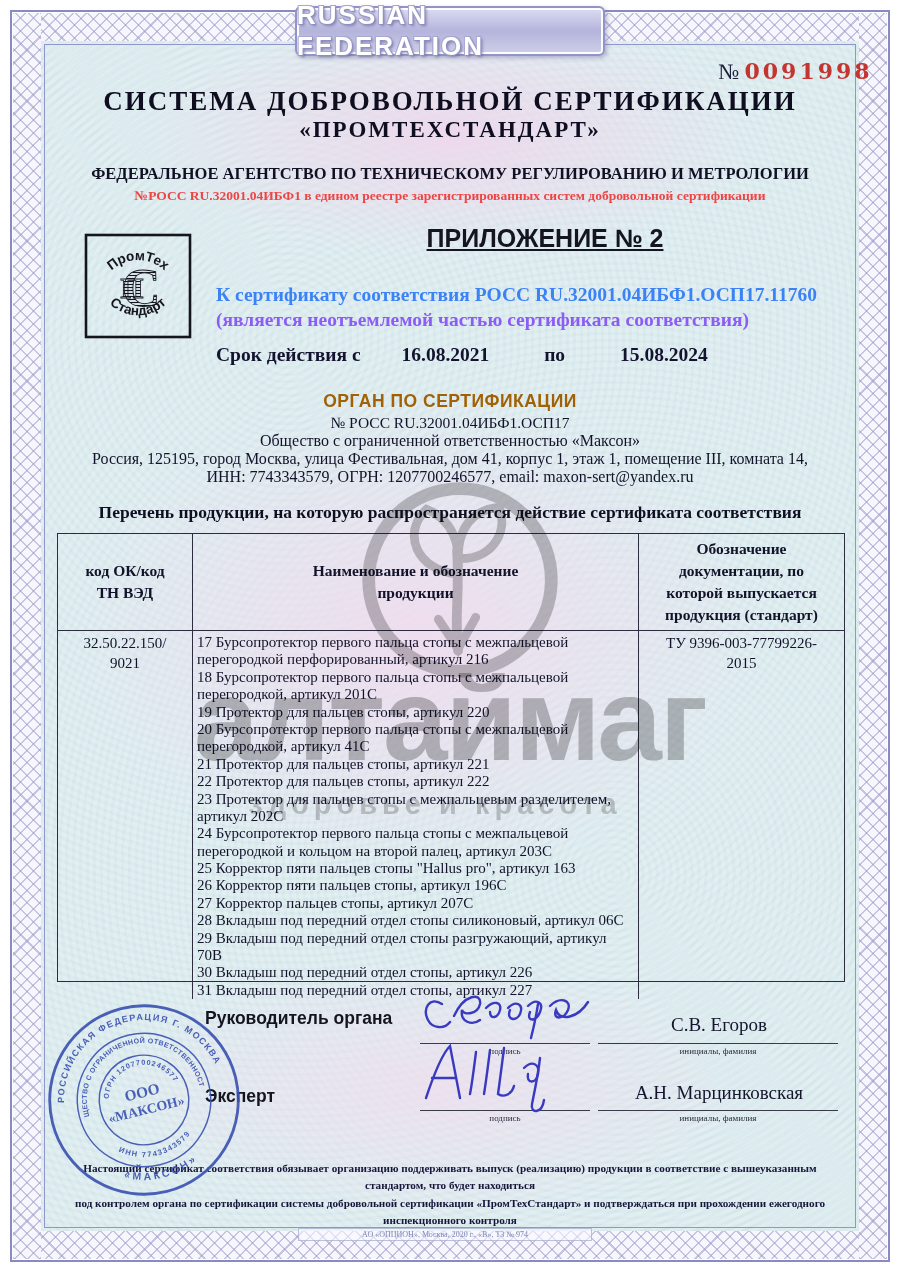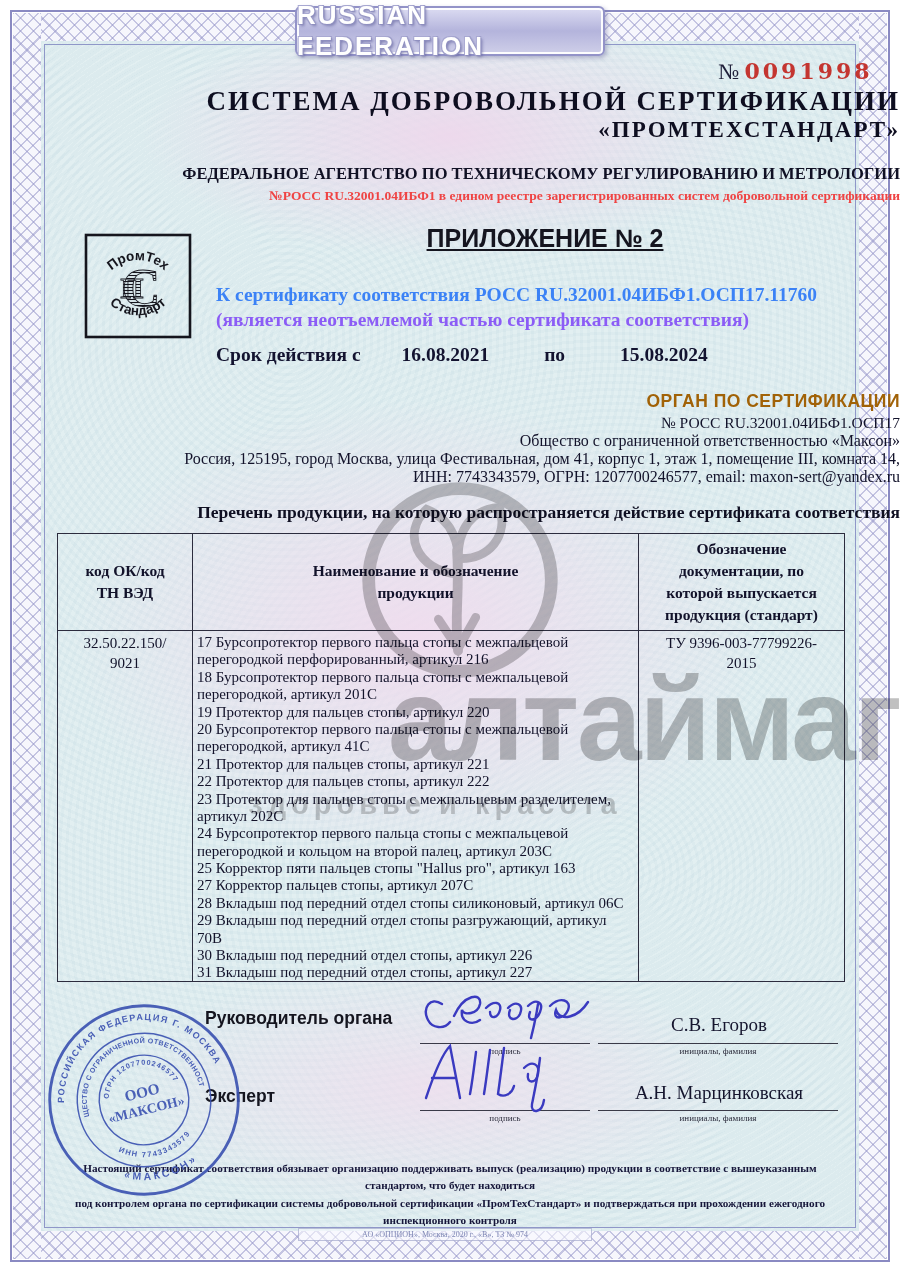--- a/index.html
+++ b/index.html
@@ -1,21 +1,21 @@
 <!DOCTYPE html>
 <html><head>
 <meta charset="utf-8">
 <style>
   html,body{margin:0;padding:0;background:#fff;}
   .page{position:relative;width:900px;height:1272px;background:#fff;overflow:hidden;
         font-family:"Liberation Serif","DejaVu Serif",serif;color:#12122a;}
   .abs{position:absolute;}
   .sans{font-family:"Liberation Sans","DejaVu Sans",sans-serif;}
   .preline{white-space:pre-line;}
-  .ctr{left:0;right:0;text-align:right;}
+  .ctr{left:0;right:0;text-align:center;}
 
   
   .outer-border{position:absolute;inset:10px;border:2px solid #8a8ac2;}
   .zz{position:absolute;background:
       repeating-linear-gradient(45deg, rgba(148,148,200,.5) 0 1.5px, transparent 1.5px 9px),
       repeating-linear-gradient(-45deg, rgba(148,148,200,.5) 0 1.5px, transparent 1.5px 9px),
       #f6f6fc;}
   .zz-top{top:13px;left:13px;right:13px;height:28px;}
   .zz-bottom{bottom:13px;left:13px;right:13px;height:28px;}
   .zz-left{top:13px;bottom:13px;left:13px;width:28px;}
@@ -174,20 +174,21 @@
     <div class="cell items-cell">
         <div>17 Бурсопротектор первого пальца стопы с межпальцевой перегородкой перфорированный, артикул 216</div>
         <div>18 Бурсопротектор первого пальца стопы с межпальцевой перегородкой, артикул 201С</div>
         <div>19 Протектор для пальцев стопы, артикул 220</div>
         <div>20 Бурсопротектор первого пальца стопы с межпальцевой перегородкой, артикул 41С</div>
         <div>21 Протектор для пальцев стопы, артикул 221</div>
         <div>22 Протектор для пальцев стопы, артикул 222</div>
         <div>23 Протектор для пальцев стопы с межпальцевым разделителем, артикул 202С</div>
         <div>24 Бурсопротектор первого пальца стопы с межпальцевой перегородкой и кольцом на второй палец,  артикул 203С</div>
         <div>25 Корректор пяти пальцев стопы "Hallus pro", артикул 163</div>
+        <div>26 Корректор пяти пальцев стопы, артикул 196С</div>
         <div>27 Корректор пальцев стопы, артикул 207С</div>
         <div>28 Вкладыш под передний отдел стопы силиконовый, артикул 06С</div>
         <div>29 Вкладыш под передний отдел стопы разгружающий, артикул 70В</div>
         <div>30 Вкладыш под передний отдел стопы, артикул 226</div>
         <div>31 Вкладыш под передний отдел стопы, артикул 227</div>
       </div>
     <div class="cell last std-cell preline">ТУ 9396-003-77799226-
 2015</div>
   </div>
 

